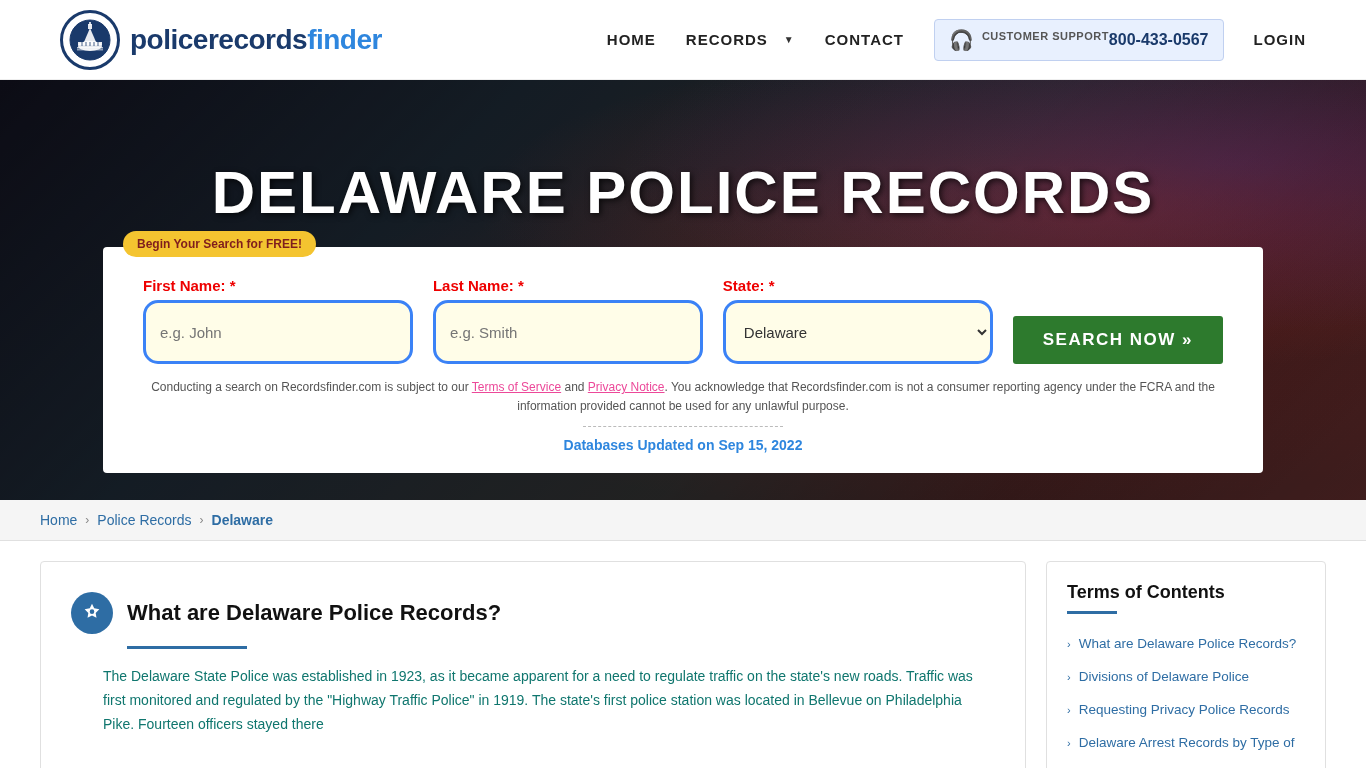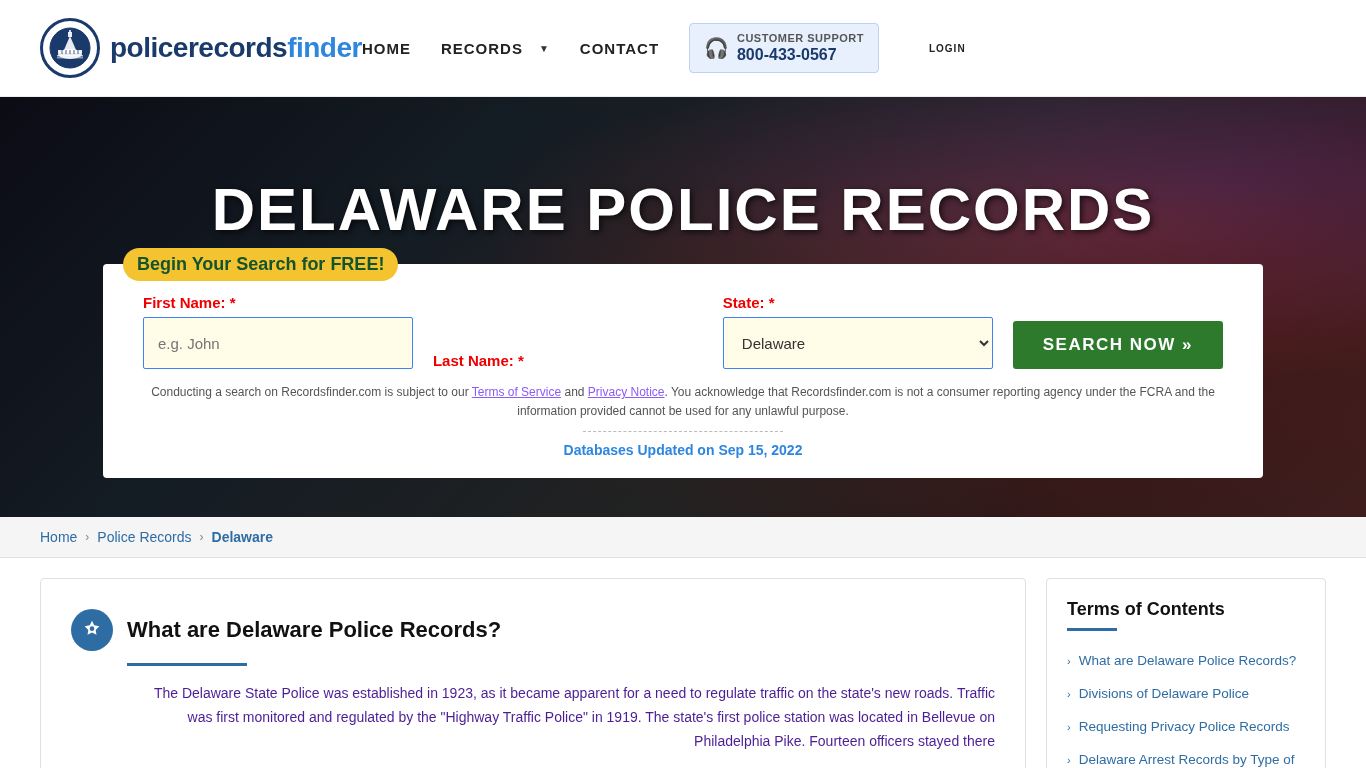--- a/index.html
+++ b/index.html
@@ -2,24 +2,25 @@
 <html><head>
   <meta charset="utf-8">
   <style>
     * { margin: 0; padding: 0; box-sizing: border-box; }
     body { font-family: Arial, sans-serif; font-size: 14px; color: #333; background: #fff; }
 
     
     .header {
       display: flex;
       align-items: center;
-      padding: 10px 40px;
+      justify-content: space-between;
+      padding: 10px 60px;
       background: #fff;
       border-bottom: 1px solid #eee;
-      height: 97px;
+      height: 80px;
     }
     .logo-area {
       display: flex;
       align-items: center;
       gap: 10px;
       text-decoration: none;
     }
     .logo-circle {
       width: 60px;
       height: 60px;
@@ -79,42 +80,41 @@
       border: 1px solid #c0d0f0;
       border-radius: 4px;
       padding: 8px 14px;
     }
     .support-icon {
       font-size: 20px;
       color: #1a3a6b;
     }
     .support-text {
       display: flex;
-      flex-direction: column;
+      flex-direction: row;
       line-height: 1.2;
     }
     .support-label {
       font-size: 11px;
       color: #555;
       font-weight: 600;
       letter-spacing: 0.5px;
     }
     .support-number {
       font-size: 16px;
       font-weight: 700;
       color: #1a3a6b;
     }
     .login-btn {
-      font-size: 10px;
+      font-size: 15px;
       font-weight: 700;
       color: #222;
       letter-spacing: 1px;
       cursor: pointer;
       text-decoration: none;
-      margin-left: 20px;
     }
 
     
     .hero {
       position: relative;
       height: 420px;
       background: linear-gradient(rgba(0,0,0,0.55), rgba(0,0,0,0.55)),
                   linear-gradient(135deg, #1a1a2e 0%, #2c3e50 30%, #4a4a4a 60%, #6b3535 80%, #8b4040 100%);
       display: flex;
       flex-direction: column;
@@ -148,22 +148,22 @@
       width: 1160px;
       max-width: 96%;
       z-index: 2;
       position: relative;
     }
     .free-badge {
       position: absolute;
       top: -16px;
       left: 20px;
       background: #f4c430;
-      color: #14532d;
-      font-size: 18px;
+      color: #7f1d1d;
+      font-size: 12px;
       font-weight: 700;
       padding: 6px 14px;
       border-radius: 20px;
       white-space: nowrap;
     }
     .search-fields {
       display: flex;
       align-items: flex-end;
       gap: 20px;
     }
@@ -172,27 +172,27 @@
       flex-direction: column;
       gap: 6px;
     }
     .field-group label {
       font-size: 15px;
       font-weight: 600;
       color: #333;
     }
     .field-group label span { color: #e00; }
     .field-group input, .field-group select {
-      border: 1px solid #3b82f6;
-      border-radius: 2px;
+      border: 3px solid #3b82f6;
+      border-radius: 15px;
       padding: 10px 14px;
       font-size: 15px;
       background: #fffde8;
       color: #999;
-      height: 52px;
+      height: 64px;
     }
     .field-group.first-name { flex: 1; }
     .field-group.last-name { flex: 1; }
     .field-group.state { flex: 1; }
     .field-group select {
       color: #333;
       appearance: auto;
     }
     .search-btn {
       background: #2d7a2d;
@@ -208,21 +208,21 @@
       white-space: nowrap;
     }
     .disclaimer {
       font-size: 12px;
       color: #555;
       text-align: center;
       margin-top: 14px;
       line-height: 1.6;
     }
     .disclaimer a {
-      color: #8b5cf6;
+      color: #ec4899;
       text-decoration: underline;
     }
     .db-updated {
       text-align: center;
       margin-top: 10px;
       font-size: 14px;
       color: #4a7a4a;
       font-style: italic;
     }
     .db-updated span { color: #2e86de; font-weight: 700; font-style: normal; }
@@ -303,24 +303,23 @@
     .section-title-underline {
       height: 3px;
       background: #2e6da4;
       width: 120px;
       margin-top: 4px;
       margin-left: 56px;
       margin-bottom: 16px;
     }
     .content-text {
       font-size: 14px;
-      color: #4c1d95;
+      color: #0f766e;
       line-height: 1.7;
-      margin-left: 56px;
-      text-align: right;
+      margin-left: 32px;
     }
 
     
     .toc {
       width: 280px;
       flex-shrink: 0;
       background: #fff;
       border: 1px solid #e0e0e0;
       border-radius: 4px;
       padding: 20px 20px;
@@ -417,20 +416,21 @@
           <span>First Name:</span>
           <span style="color:#e00;"> *</span>
         </label>
         <input type="text" placeholder="e.g. John" style="">
       </div>
       <div class="field-group last-name">
         <label>
           <span>Last Name:</span>
           <span style="color:#e00;"> *</span>
         </label>
+        <input type="text" placeholder="e.g. Smith" style="">
       </div>
       <div class="field-group state">
         <label>
           <span>State:</span>
           <span style="color:#e00;"> *</span>
         </label>
         <select>
           <option selected="">Delaware</option>
           <option>Alabama</option>
           <option>Alaska</option>

